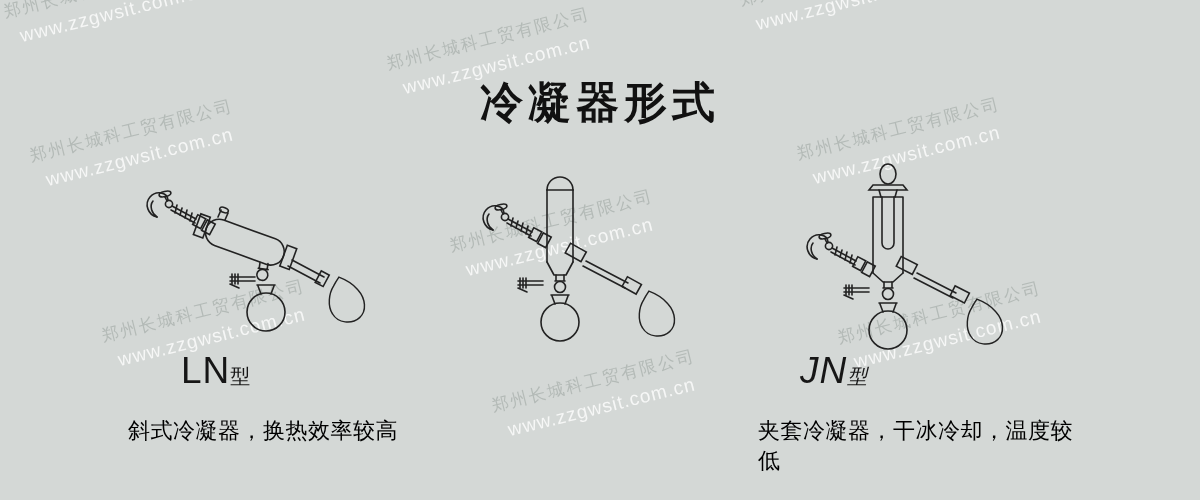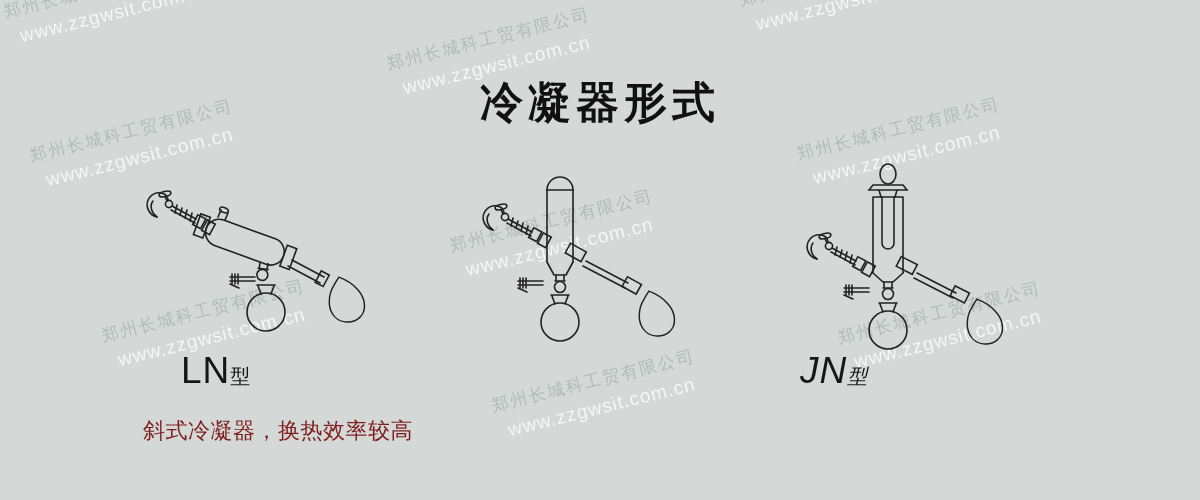--- a/index.html
+++ b/index.html
@@ -27,22 +27,22 @@
   .main-title{
     position:absolute; left:0; top:74px; width:1200px; text-align:center;
     font-size:43px; font-weight:bold; letter-spacing:5px; color:#111;
   }
   .model-label{
     position:absolute; top:350px; width:200px; text-align:left;
     font-size:37px; font-weight:400; color:#161616; letter-spacing:1px;
   }
   .model-label .suffix{ font-size:20px; font-weight:400; }
   .desc{
-    position:absolute; top:416px; text-align:center;
-    font-size:22px; color:#7f1d1d; letter-spacing:0.5px;
+    position:absolute; top:416px; 
+    font-size:22px; color:#000000; letter-spacing:0.5px;
   }
   #label-ln{left:181px;} #label-vn{left:478px;} #label-jn{left:800px;font-style:italic;}
   #desc-ln{left:128px;width:300px;}
   #desc-vn{left:434px;width:300px;}
   #desc-jn{left:758px;width:320px;}
   
   .fig{position:absolute;}
   #fig-ln{left:130px; top:180px;}
   #fig-vn{left:440px; top:148px;}
   #fig-jn{left:770px; top:148px;}
@@ -203,14 +203,15 @@
       <use href="#sym-ballnib" transform="translate(118,134)"></use>
       <use href="#sym-clip" transform="translate(74,140)"></use>
       <use href="#sym-rflask" transform="translate(118,155)"></use>
     </svg>
   </div>
 
   <div class="model-label" id="label-ln"><span>LN</span><span class="suffix">型</span></div>
   <div class="model-label" id="label-jn"><span>JN</span><span class="suffix">型</span></div>
 
   <div class="desc" id="desc-ln">斜式冷凝器，换热效率较高</div>
+  <div class="desc" id="desc-jn">夹套冷凝器，干冰冷却，温度较低</div>
 
 </div>
 
 </body></html>

